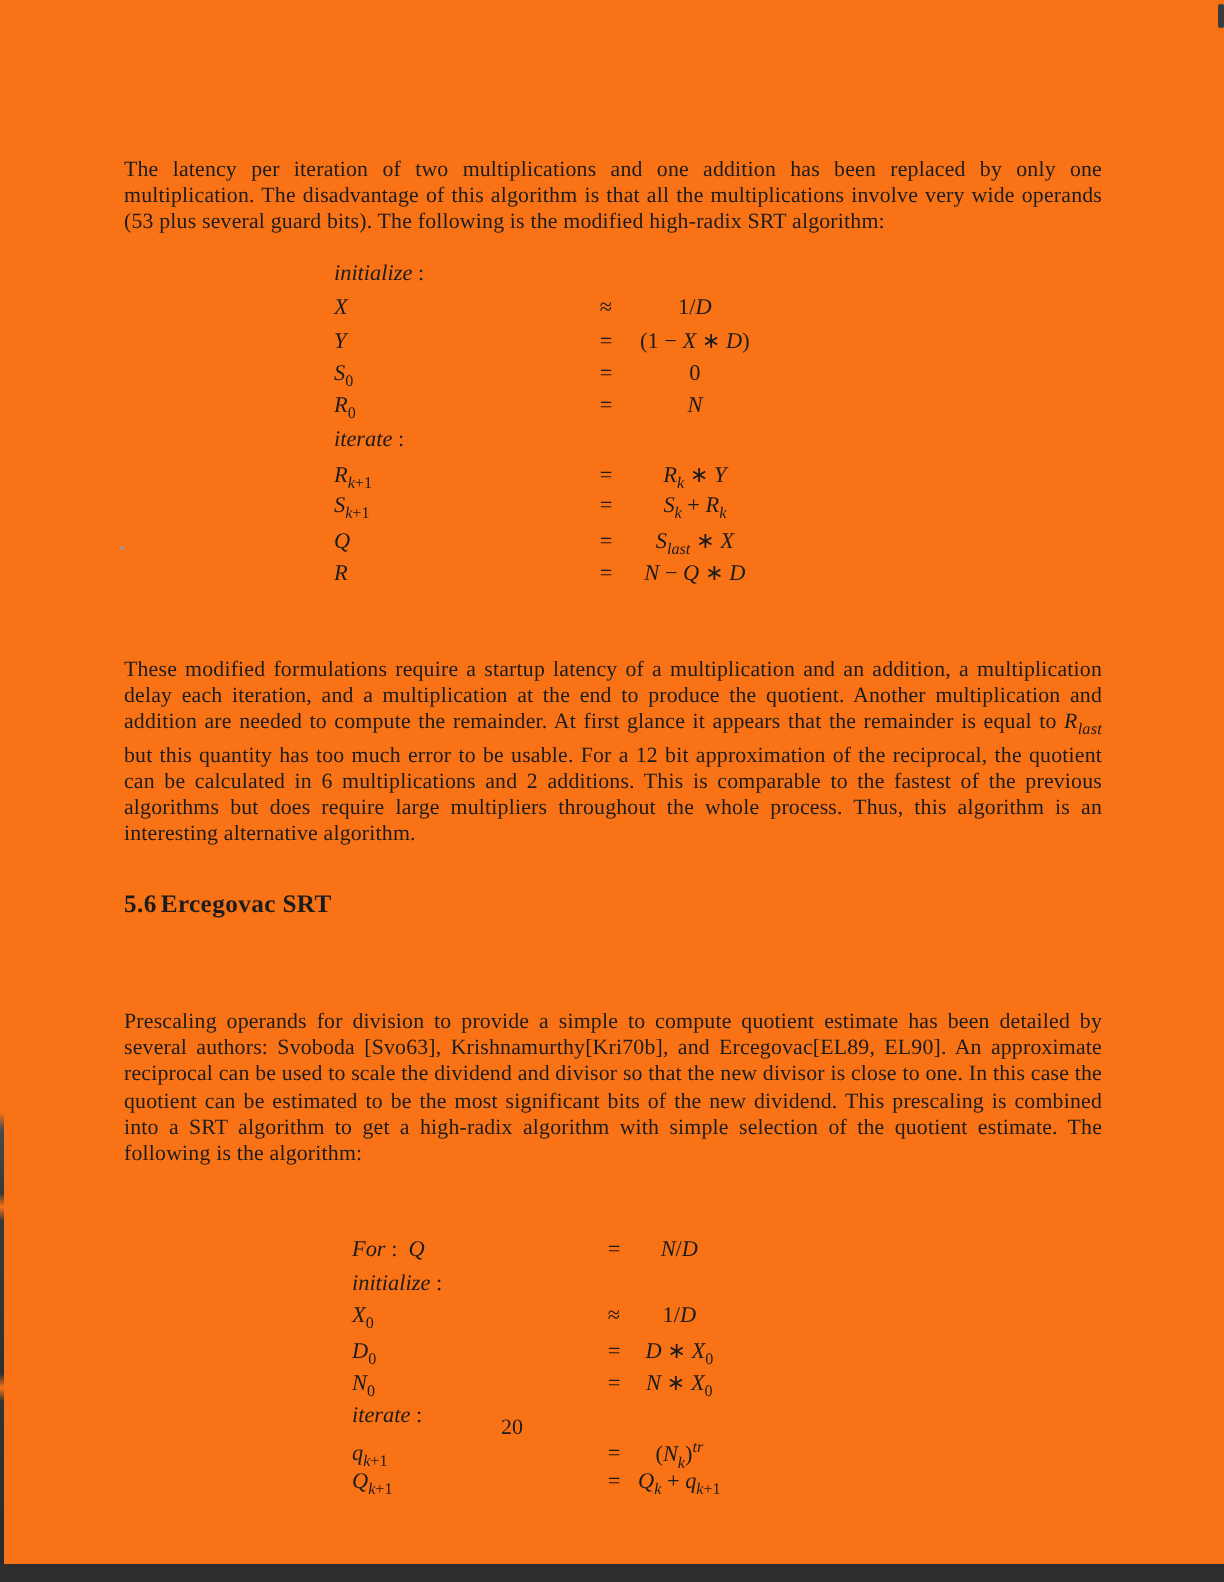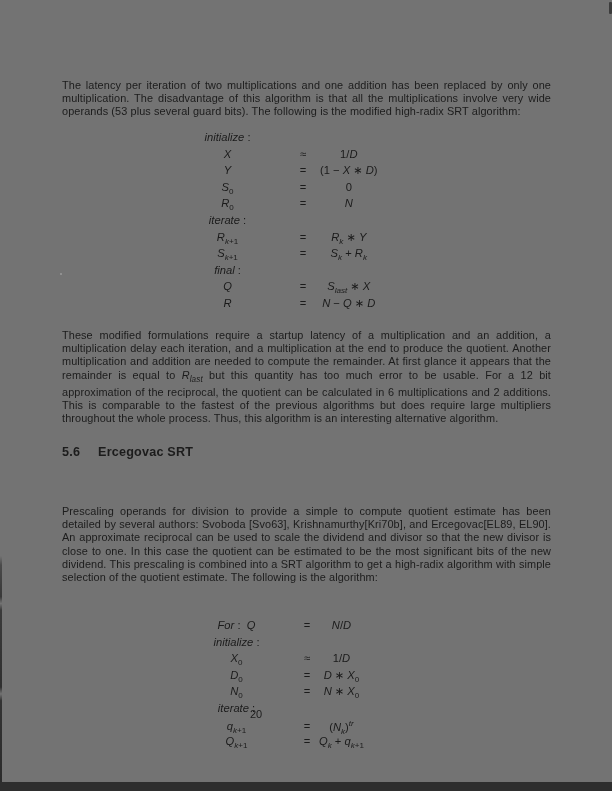--- a/index.html
+++ b/index.html
@@ -1,21 +1,21 @@
 <!DOCTYPE html>
 <html><head>
 <meta charset="utf-8">
 <style>
   html,body{margin:0;padding:0;background:#e8e8e8;}
   .page{
     position:relative;
     width:612px;height:791px;
-    background:#737373;
+    background:#f97316;
     overflow:hidden;
-    font-family:Liberation Sans, sans-serif;
+    font-family:Liberation Serif, serif;
     color:#1c1c1c;
   }
   .para{
     position:absolute;
     left:62px;width:489px;
     margin:0;
     font-size:10.9px;
     line-height:13.2px;
     text-align:justify;
     letter-spacing:0.1px;
@@ -24,37 +24,37 @@
   .p2{top:329px;}
   .p3{top:505px;}
   .section-heading{
     position:absolute;
     left:62px;top:445px;
     margin:0;
     font-size:12.6px;
     font-weight:bold;
     letter-spacing:0.2px;
   }
-  .secnum{margin-right:18px;}
+  .secnum{margin-right:2px;}
   .eq-block{
     position:absolute;
     font-size:11.2px;
     color:#1b1b1b;
   }
   .eq1{left:167px;top:131px;}
   .eq2{left:176px;top:571px;margin-top:48px;}
   .eq-row{
     display:grid;
     align-items:baseline;
     height:16.6px;
     white-space:nowrap;
   }
   .eq1 .eq-row{grid-template-columns:121px 30px auto;}
   .eq2 .eq-row{grid-template-columns:121px 20px auto;}
-  .lhs{text-align:center;}
+  .lhs{text-align:left;}
   .rel{text-align:center;}
   .rhs{text-align:center;padding-left:2px;}
   .eq-block i{font-style:italic;}
   .eq-block sub{font-size:0.72em;}
   .eq-block sup{font-size:0.72em;}
   .para sub{font-size:0.75em;}
   .pageno{
     position:absolute;
     left:0;top:708px;width:512px;
     text-align:center;
@@ -123,25 +123,20 @@
         <span class="lhs"><i>R</i><sub><i>k</i>+1</sub></span>
         <span class="rel">=</span>
         <span class="rhs"><i>R</i><sub><i>k</i></sub> ∗ <i>Y</i></span>
       </div>
       <div class="eq-row">
         <span class="lhs"><i>S</i><sub><i>k</i>+1</sub></span>
         <span class="rel">=</span>
         <span class="rhs"><i>S</i><sub><i>k</i></sub> + <i>R</i><sub><i>k</i></sub></span>
       </div>
       <div class="eq-row">
-        <span class="lhs"><i>final</i> :</span>
-        <span class="rel"></span>
-        <span class="rhs"></span>
-      </div>
-      <div class="eq-row">
         <span class="lhs"><i>Q</i></span>
         <span class="rel">=</span>
         <span class="rhs"><i>S</i><sub><i>last</i></sub> ∗ <i>X</i></span>
       </div>
       <div class="eq-row">
         <span class="lhs"><i>R</i></span>
         <span class="rel">=</span>
         <span class="rhs"><i>N</i> − <i>Q</i> ∗ <i>D</i></span>
       </div>
     </div>

